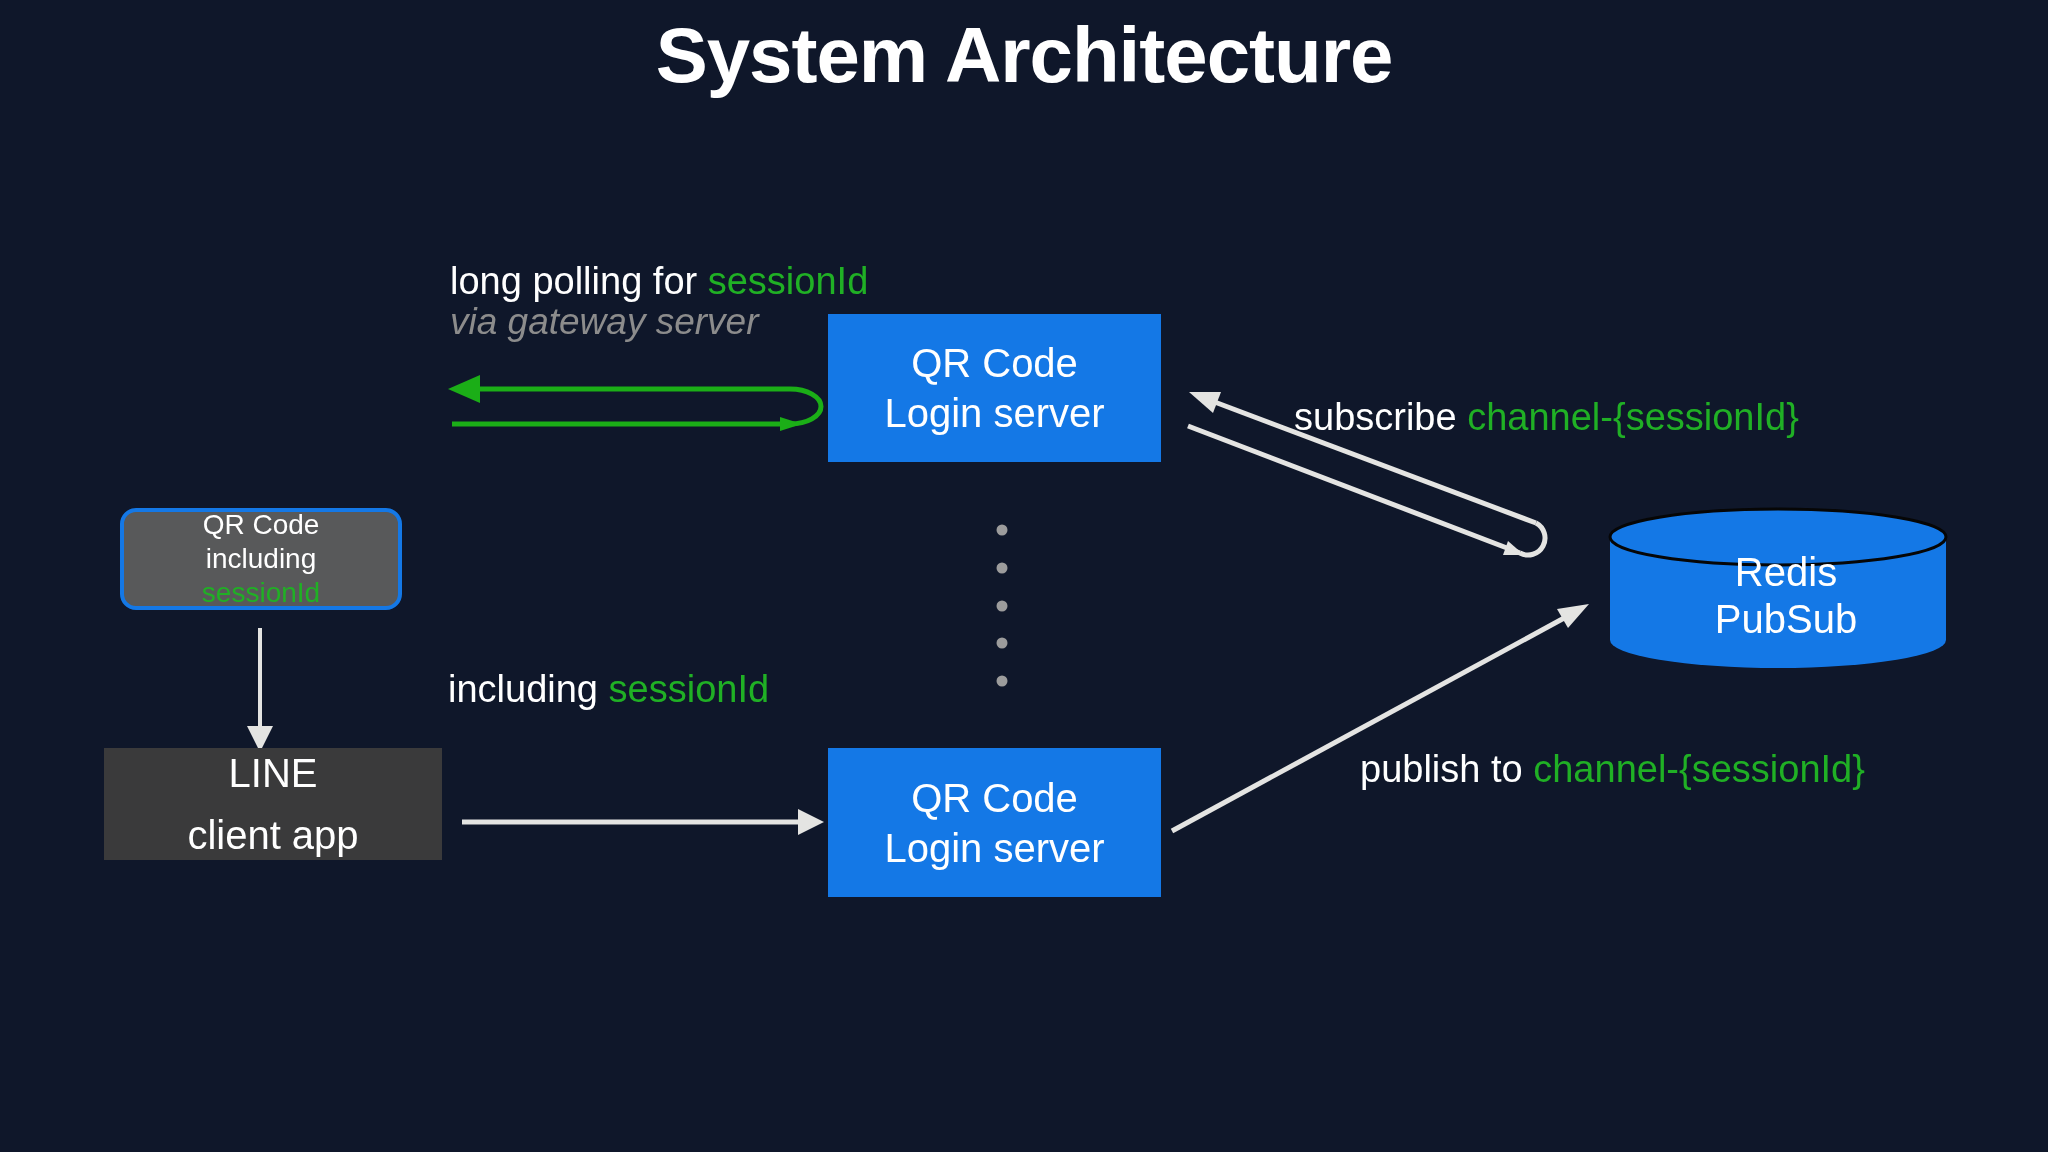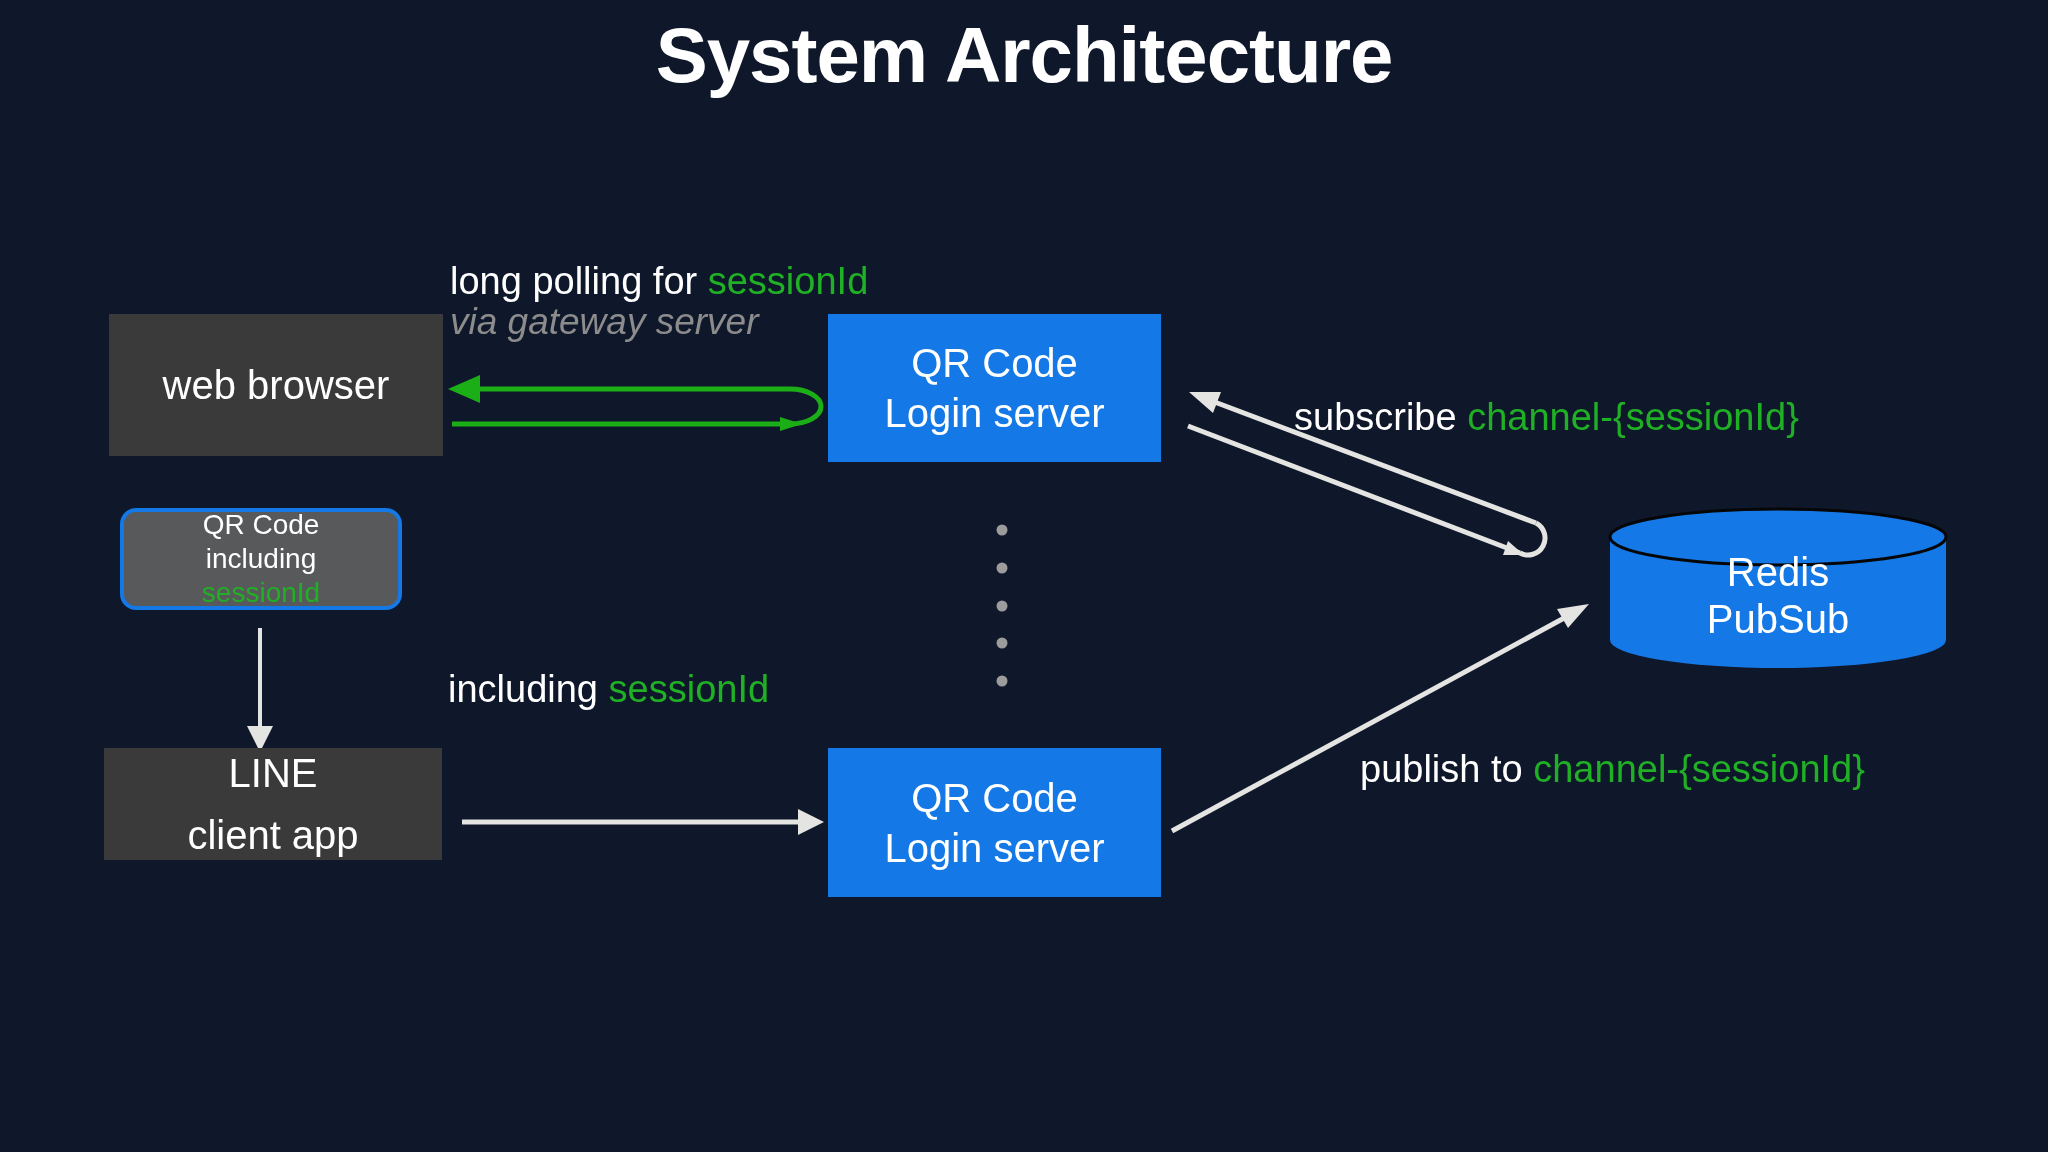--- a/index.html
+++ b/index.html
@@ -27,21 +27,21 @@
     text-align:center;color:#fff;box-sizing:border-box;line-height:1.25;
   }
   .gray-box{background:var(--box-gray);font-size:40px;}
   .blue-box{background:var(--accent-blue);font-size:40px;}
   .qr-badge{
     background:var(--qr-badge-gray);border:4px solid var(--accent-blue);
     border-radius:16px;font-size:28px;line-height:1.22;
   }
   .cyl-label{
     display:flex;flex-direction:column;justify-content:center;align-items:center;
-    text-align:center;color:#fff;font-size:40px;line-height:1.18;
+    text-align:center;color:#fff;font-size:40px;line-height:1.18;padding-left:8px;
   }
   .note{font-size:38px;color:#fff;white-space:nowrap;margin-top:8px;}
   .note .green{color:var(--green-text);}
   .via{font-size:37px;color:var(--muted-gray);white-space:nowrap;}
   svg{position:absolute;left:0;top:0;pointer-events:none;}
   .green-line{stroke:var(--accent-green);stroke-width:5;fill:none;}
   .green-fill{fill:var(--accent-green);}
   .white-line{stroke:var(--arrow-white);stroke-width:5;fill:none;}
   .white-line-thin{stroke:var(--arrow-white);stroke-width:4;fill:none;}
   .white-fill{fill:var(--arrow-white);}
@@ -94,23 +94,20 @@
     </g>
 
     <g>
       <path d="M 1610 537 L 1610 640 A 168 28 0 0 0 1946 640 L 1946 537 Z" style="fill:var(--accent-blue)"></path>
       <ellipse cx="1778" cy="537" rx="168" ry="28" style="fill:var(--accent-blue);stroke:#060606;stroke-width:3"></ellipse>
     </g>
   </svg>
 
   <div class="abs slide-title">System Architecture</div>
 
-  <div class="abs node gray-box" style="left:109px;top:314px;width:334px;height:142px;">
-    <span>web browser</span>
-  </div>
 
   <div class="abs node qr-badge" style="left:120px;top:508px;width:282px;height:102px;">
     <span>QR Code</span>
     <span>including</span>
     <span style="color:var(--green-text)">sessionId</span>
   </div>
 
   <div class="abs node gray-box" style="left:104px;top:748px;width:338px;height:112px;justify-content:space-between;">
     <span>LINE</span>
     <span>client app</span>

